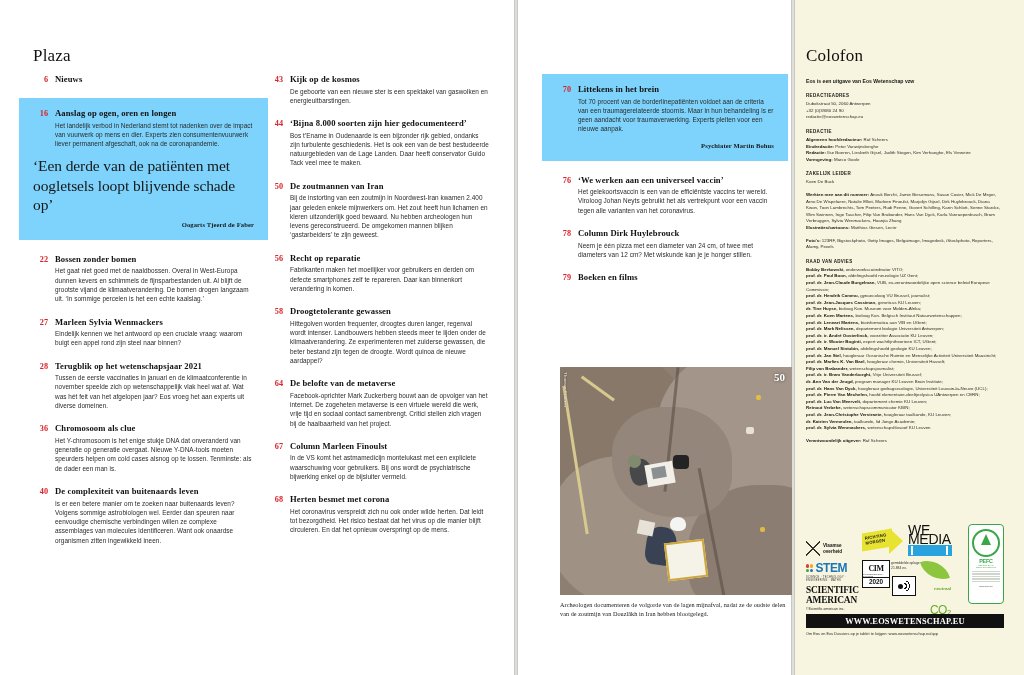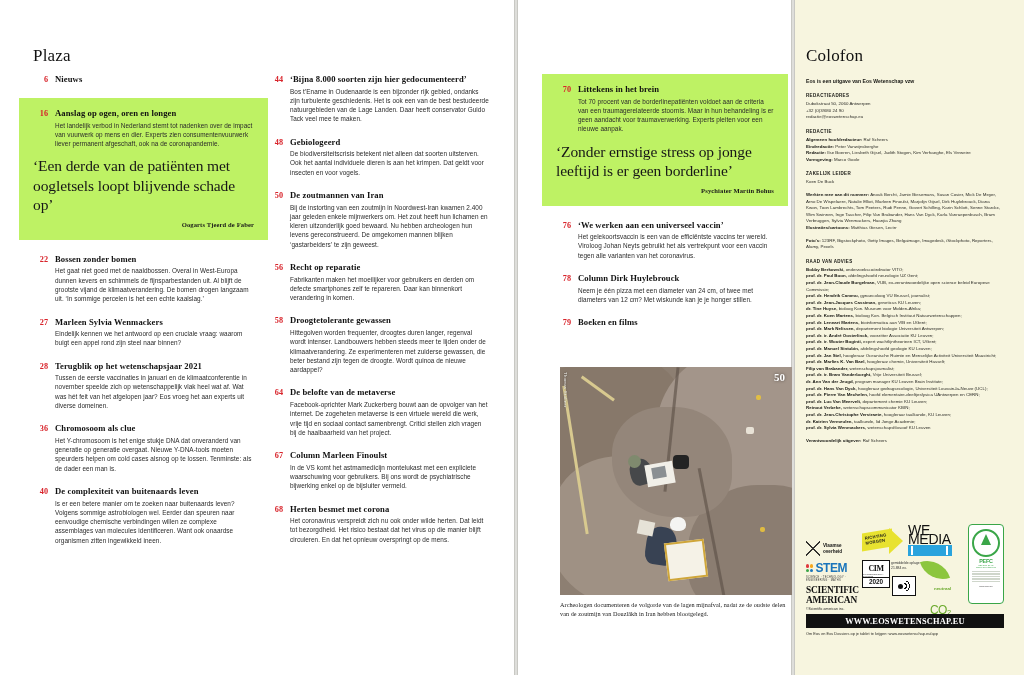--- a/index.html
+++ b/index.html
@@ -93,21 +93,21 @@
   .toc-entry .dek {
     font-size: 6.4px;
     line-height: 9.3px;
     color: #2a2a2a;
     margin: 0;
     letter-spacing: .05px;
   }
 
   
   .highlight {
-    background: #bef264;
+    background: #7dd3fc;
     padding: 10px 14px 12px 14px;
     margin: 0 -14px 14px -14px;
   }
   .highlight .toc-entry { margin-bottom: 8px; }
   .pull-quote {
     font-family: "Liberation Serif", serif;
     font-size: 15.5px;
     line-height: 19.5px;
     font-weight: 400;
     color: #171717;
@@ -447,28 +447,28 @@
     </div>
     <div class="toc-entry">
       <span class="pg">40</span>
       <div class="ttl">De complexiteit van buitenaards leven</div>
       <p class="dek">Is er een betere manier om te zoeken naar buitenaards leven? Volgens sommige astrobiologen wel. Eerder dan speuren naar eenvoudige chemische verbindingen willen ze complexe assemblages van molecules identificeren. Want ook onaardse organismen zitten ingewikkeld ineen.</p>
     </div>
   </div>
 
   <div class="toc-col col-2">
     <div class="toc-entry">
+      <span class="pg">43</span>
+      <div class="ttl">Kijk op de kosmos</div>
+      <p class="dek">De geboorte van een nieuwe ster is een spektakel van gaswolken en energieuitbarstingen.</p>
+    </div>
+    <div class="toc-entry">
       <span class="pg">44</span>
       <div class="ttl">‘Bijna 8.000 soorten zijn hier gedocumenteerd’</div>
       <p class="dek">Bos t’Ename in Oudenaarde is een bijzonder rijk gebied, ondanks zijn turbulente geschiedenis. Het is ook een van de best bestudeerde natuurgebieden van de Lage Landen. Daar heeft conservator Guido Tack veel mee te maken.</p>
-    </div>
-    <div class="toc-entry">
-      <span class="pg">48</span>
-      <div class="ttl">Gebiologeerd</div>
-      <p class="dek">De biodiversiteitscrisis betekent niet alleen dat soorten uitsterven. Ook het aantal individuele dieren is aan het krimpen. Dat geldt voor insecten en voor vogels.</p>
     </div>
     <div class="toc-entry">
       <span class="pg">50</span>
       <div class="ttl">De zoutmannen van Iran</div>
       <p class="dek">Bij de instorting van een zoutmijn in Noordwest-Iran kwamen 2.400 jaar geleden enkele mijnwerkers om. Het zout heeft hun lichamen en kleren uitzonderlijk goed bewaard. Nu hebben archeologen hun levens gereconstrueerd. De omgekomen mannen blijken ‘gastarbeiders’ te zijn geweest.</p>
     </div>
     <div class="toc-entry">
       <span class="pg">56</span>
       <div class="ttl">Recht op reparatie</div>
       <p class="dek">Fabrikanten maken het moeilijker voor gebruikers en derden om defecte smartphones zelf te repareren. Daar kan binnenkort verandering in komen.</p>
@@ -495,21 +495,20 @@
     </div>
   </div>
 
   <div class="toc-col col-3">
     <div class="highlight">
       <div class="toc-entry">
         <span class="pg">70</span>
         <div class="ttl">Littekens in het brein</div>
         <p class="dek">Tot 70 procent van de borderlinepatiënten voldoet aan de criteria van een traumagerelateerde stoornis. Maar in hun behandeling is er geen aandacht voor traumaverwerking. Experts pleiten voor een nieuwe aanpak.</p>
       </div>
-      <div class="pull-quote">‘Zonder ernstige stress op jonge leeftijd is er geen borderline’</div>
       <div class="pull-attrib">Psychiater Martin Bohus</div>
     </div>
 
     <div class="toc-entry">
       <span class="pg">76</span>
       <div class="ttl">‘We werken aan een universeel vaccin’</div>
       <p class="dek">Het gelekoortsvaccin is een van de efficiëntste vaccins ter wereld. Viroloog Johan Neyts gebruikt het als vertrekpunt voor een vaccin tegen alle varianten van het coronavirus.</p>
     </div>
     <div class="toc-entry">
       <span class="pg">78</span>

